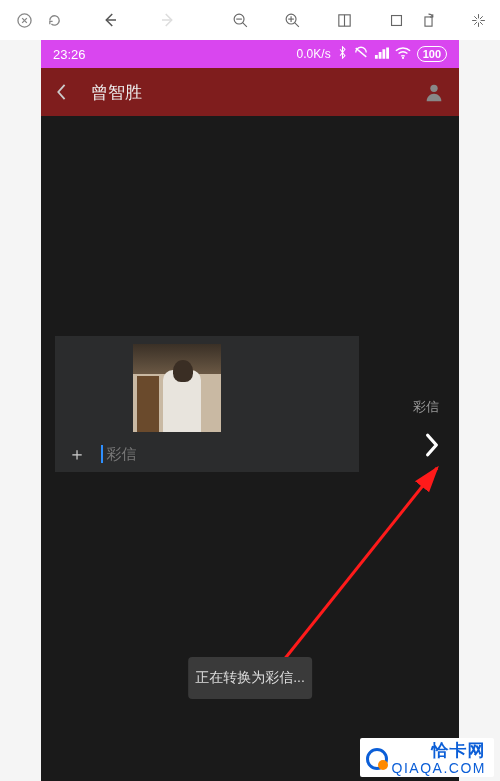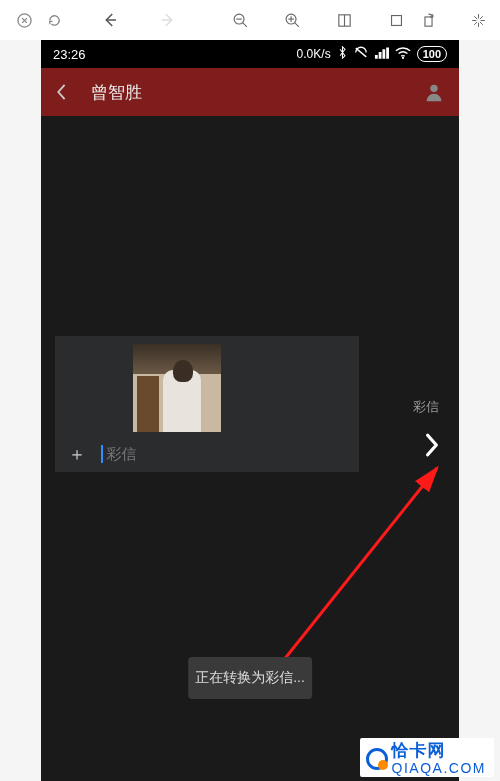--- a/index.html
+++ b/index.html
@@ -52,21 +52,21 @@
       background: #1a1a1a;
     }
     
     .status-bar {
       height: 28px;
       display: flex;
       align-items: center;
       padding: 0 12px;
       color: #fff;
       font-size: 13px;
-      background: #000000;
+      background: #d946ef;
     }
     .status-right {
       margin-left: auto;
       display: flex;
       align-items: center;
       gap: 6px;
       font-size: 12px;
     }
     .battery-pill {
       border: 1.5px solid #fff;
@@ -218,21 +218,21 @@
       border: 3px solid #0b5ed7;
       border-radius: 50%;
       position: relative;
     }
     .wm-logo::after {
       content:"";
       position:absolute; right:-3px; bottom:-3px;
       width:10px; height:10px; background:#ff8a00; border-radius:50%;
     }
     .wm-text { display:flex; flex-direction:column; line-height:1; }
-    .wm-cn { font-size: 17px; font-weight: 700; color: #0b5ed7; letter-spacing:1px;}
+    .wm-cn { font-size: 17px; font-weight: 700; color: #0b5ed7; letter-spacing:1px;margin-left:40px;}
     .wm-en { font-size: 14px; color: #0b5ed7; letter-spacing: 1.5px; margin-top:2px;}
     
     .scroll-hint {
       position:absolute; right:6px; bottom:14px;
       color:#444; font-size:16px; letter-spacing:-6px;
     }
   </style>
 </head>
 <body>
 

